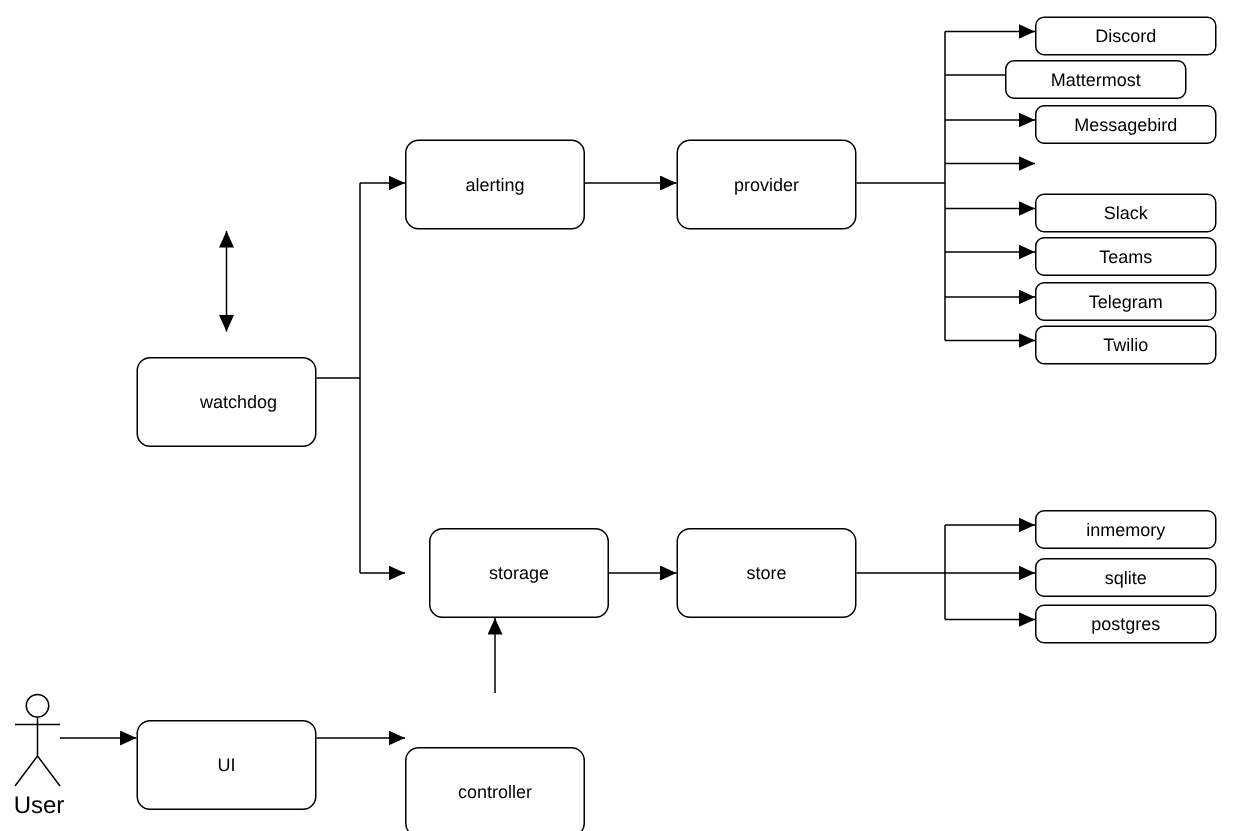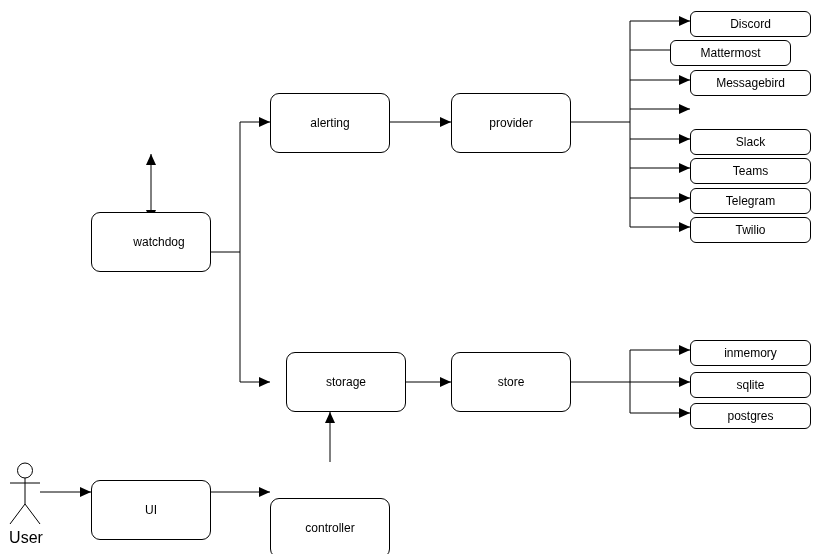--- a/index.html
+++ b/index.html
@@ -94,21 +94,21 @@
       <line x1="211" y1="492" x2="270" y2="492" marker-end="url(#arrow)"></line>
       <line x1="330" y1="462" x2="330" y2="412" marker-end="url(#arrow)"></line>
 
       <g>
         <circle cx="25" cy="470.5" r="7.5"></circle>
         <path d="M25 478 V504 M10 483 H40 M25 504 L10 524 M25 504 L40 524"></path>
       </g>
     </g>
   </svg>
 
-  <div class="node big" style="left:91px;  top:212px;padding-left:16px;">watchdog</div>
+  <div class="node big" style="left:91px;  top:238px;padding-left:16px;">watchdog</div>
   <div class="node big" style="left:270px; top:93px;">alerting</div>
   <div class="node big" style="left:451px; top:93px;">provider</div>
   <div class="node big" style="left:286px; top:352px;">storage</div>
   <div class="node big" style="left:451px; top:352px;">store</div>
   <div class="node big" style="left:91px;  top:480px;">UI</div>
   <div class="node big" style="left:270px; top:462px;margin-top:36px;">controller</div>
 
   <div class="node chip" style="left:690px; top:11px;">Discord</div>
   <div class="node chip" style="left:670px; top:40px;">Mattermost</div>
   <div class="node chip" style="left:690px; top:70px;">Messagebird</div>

